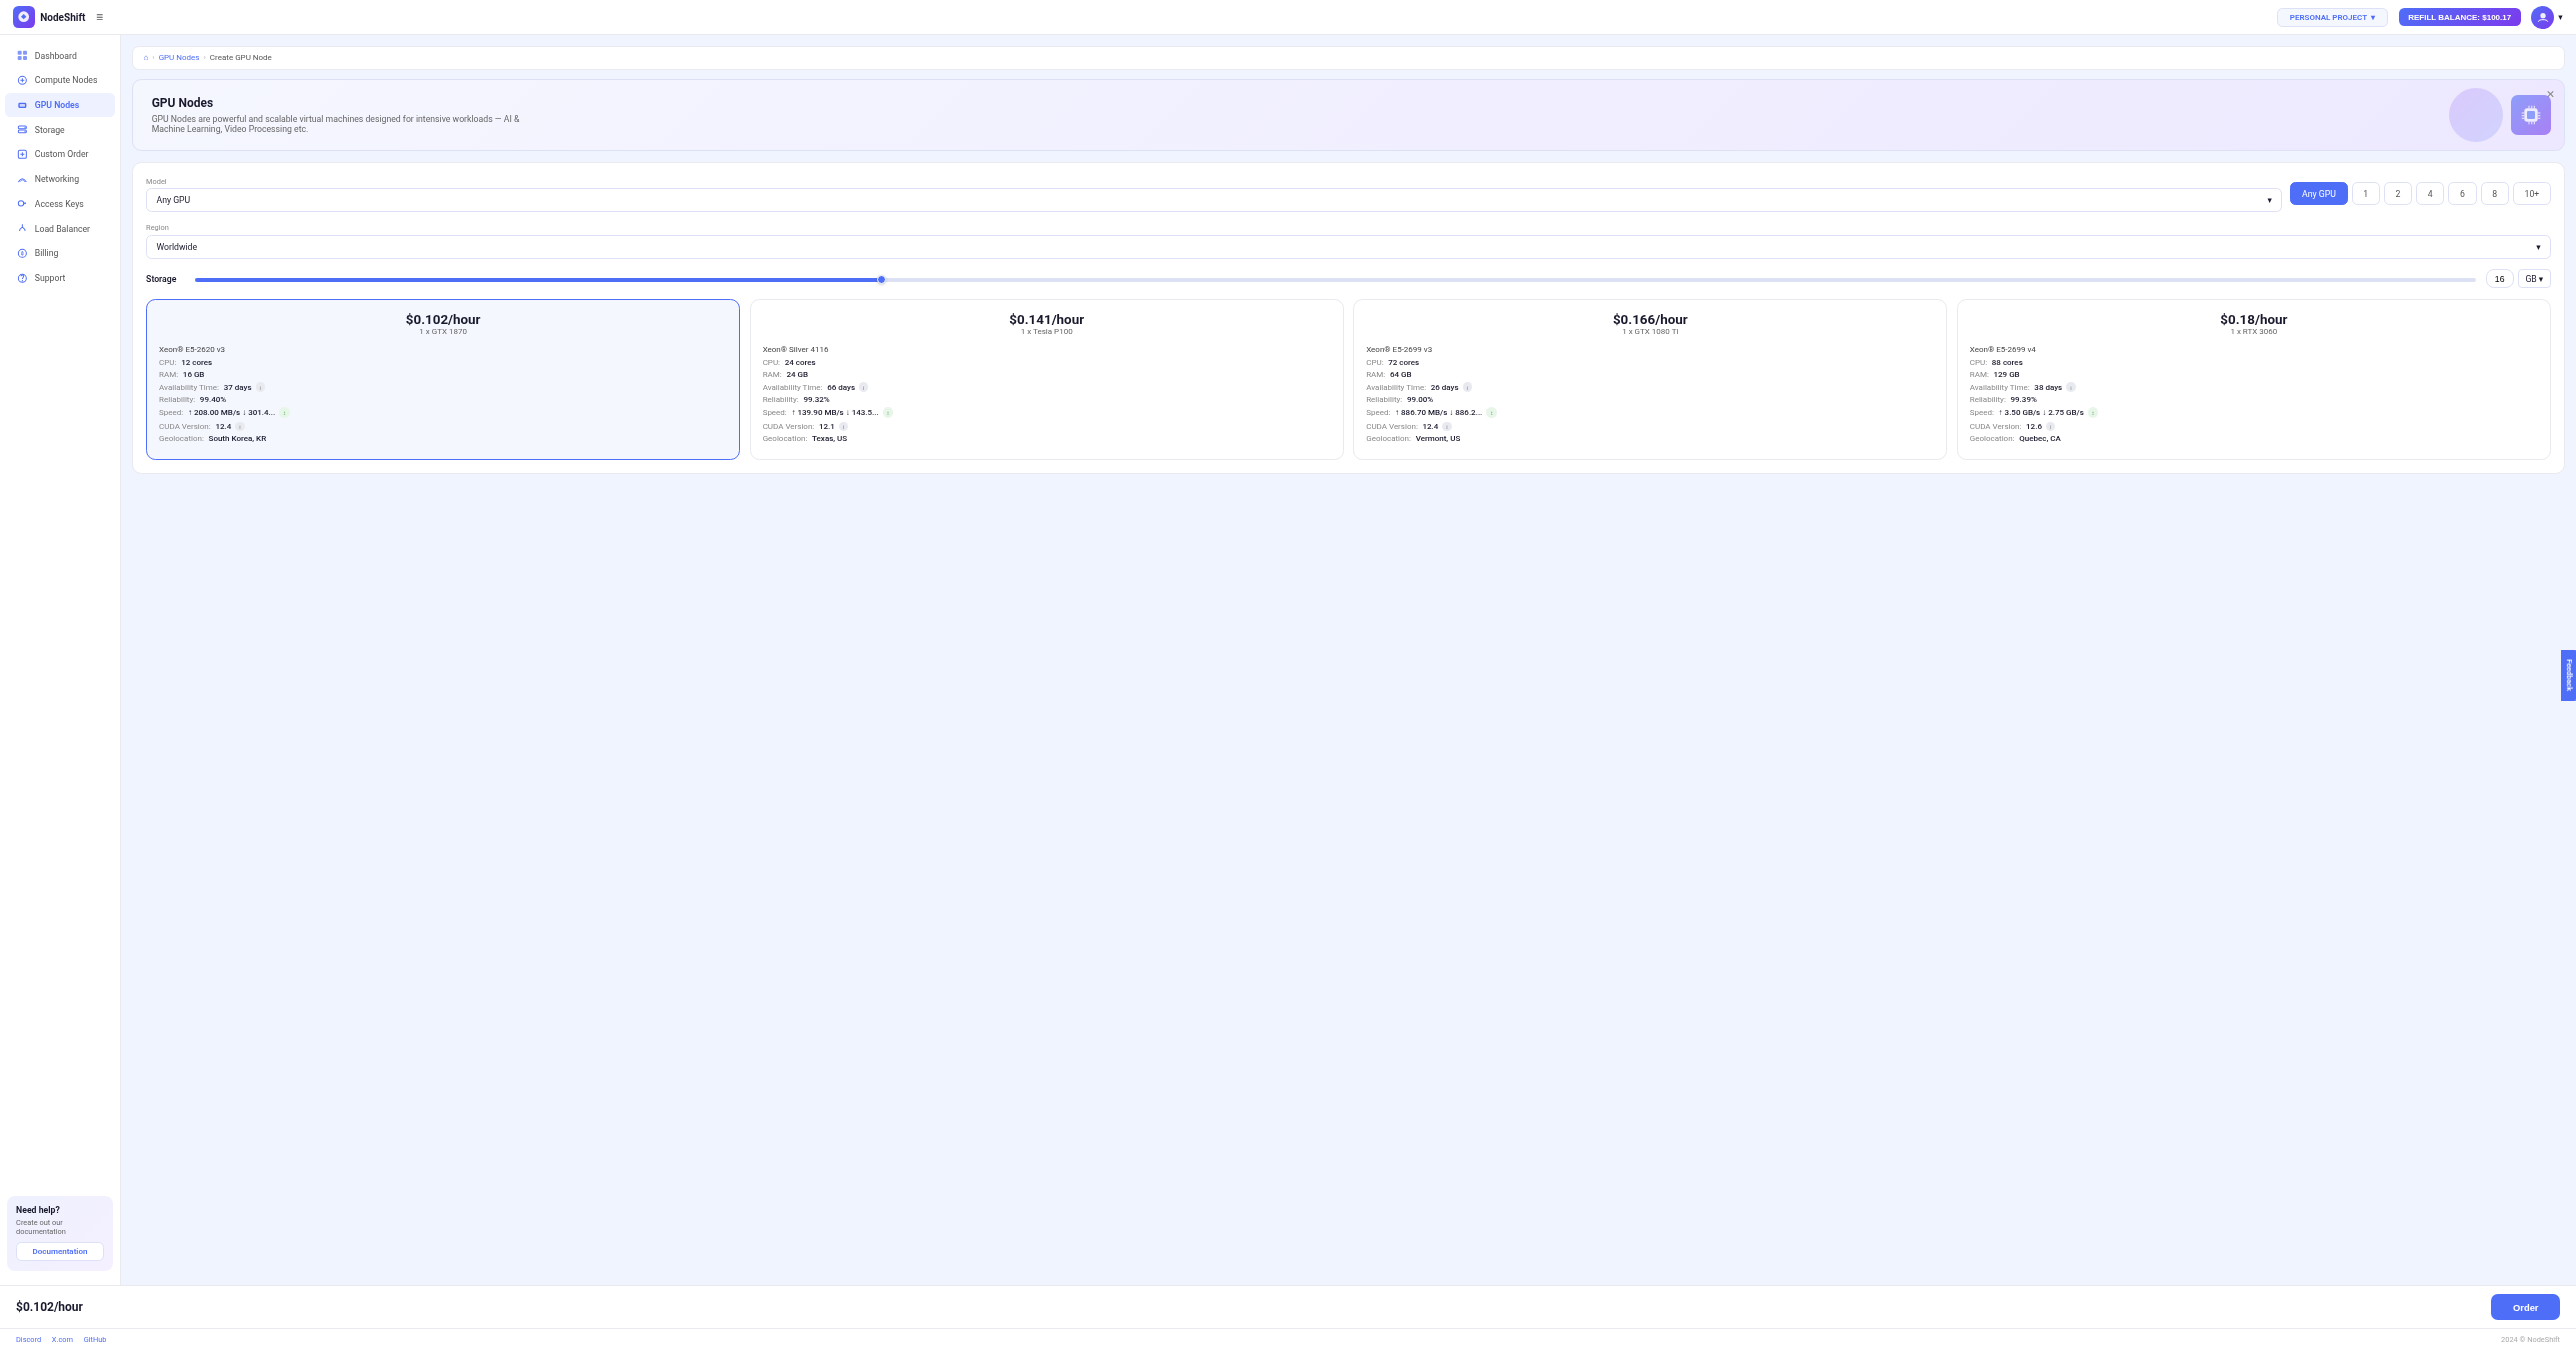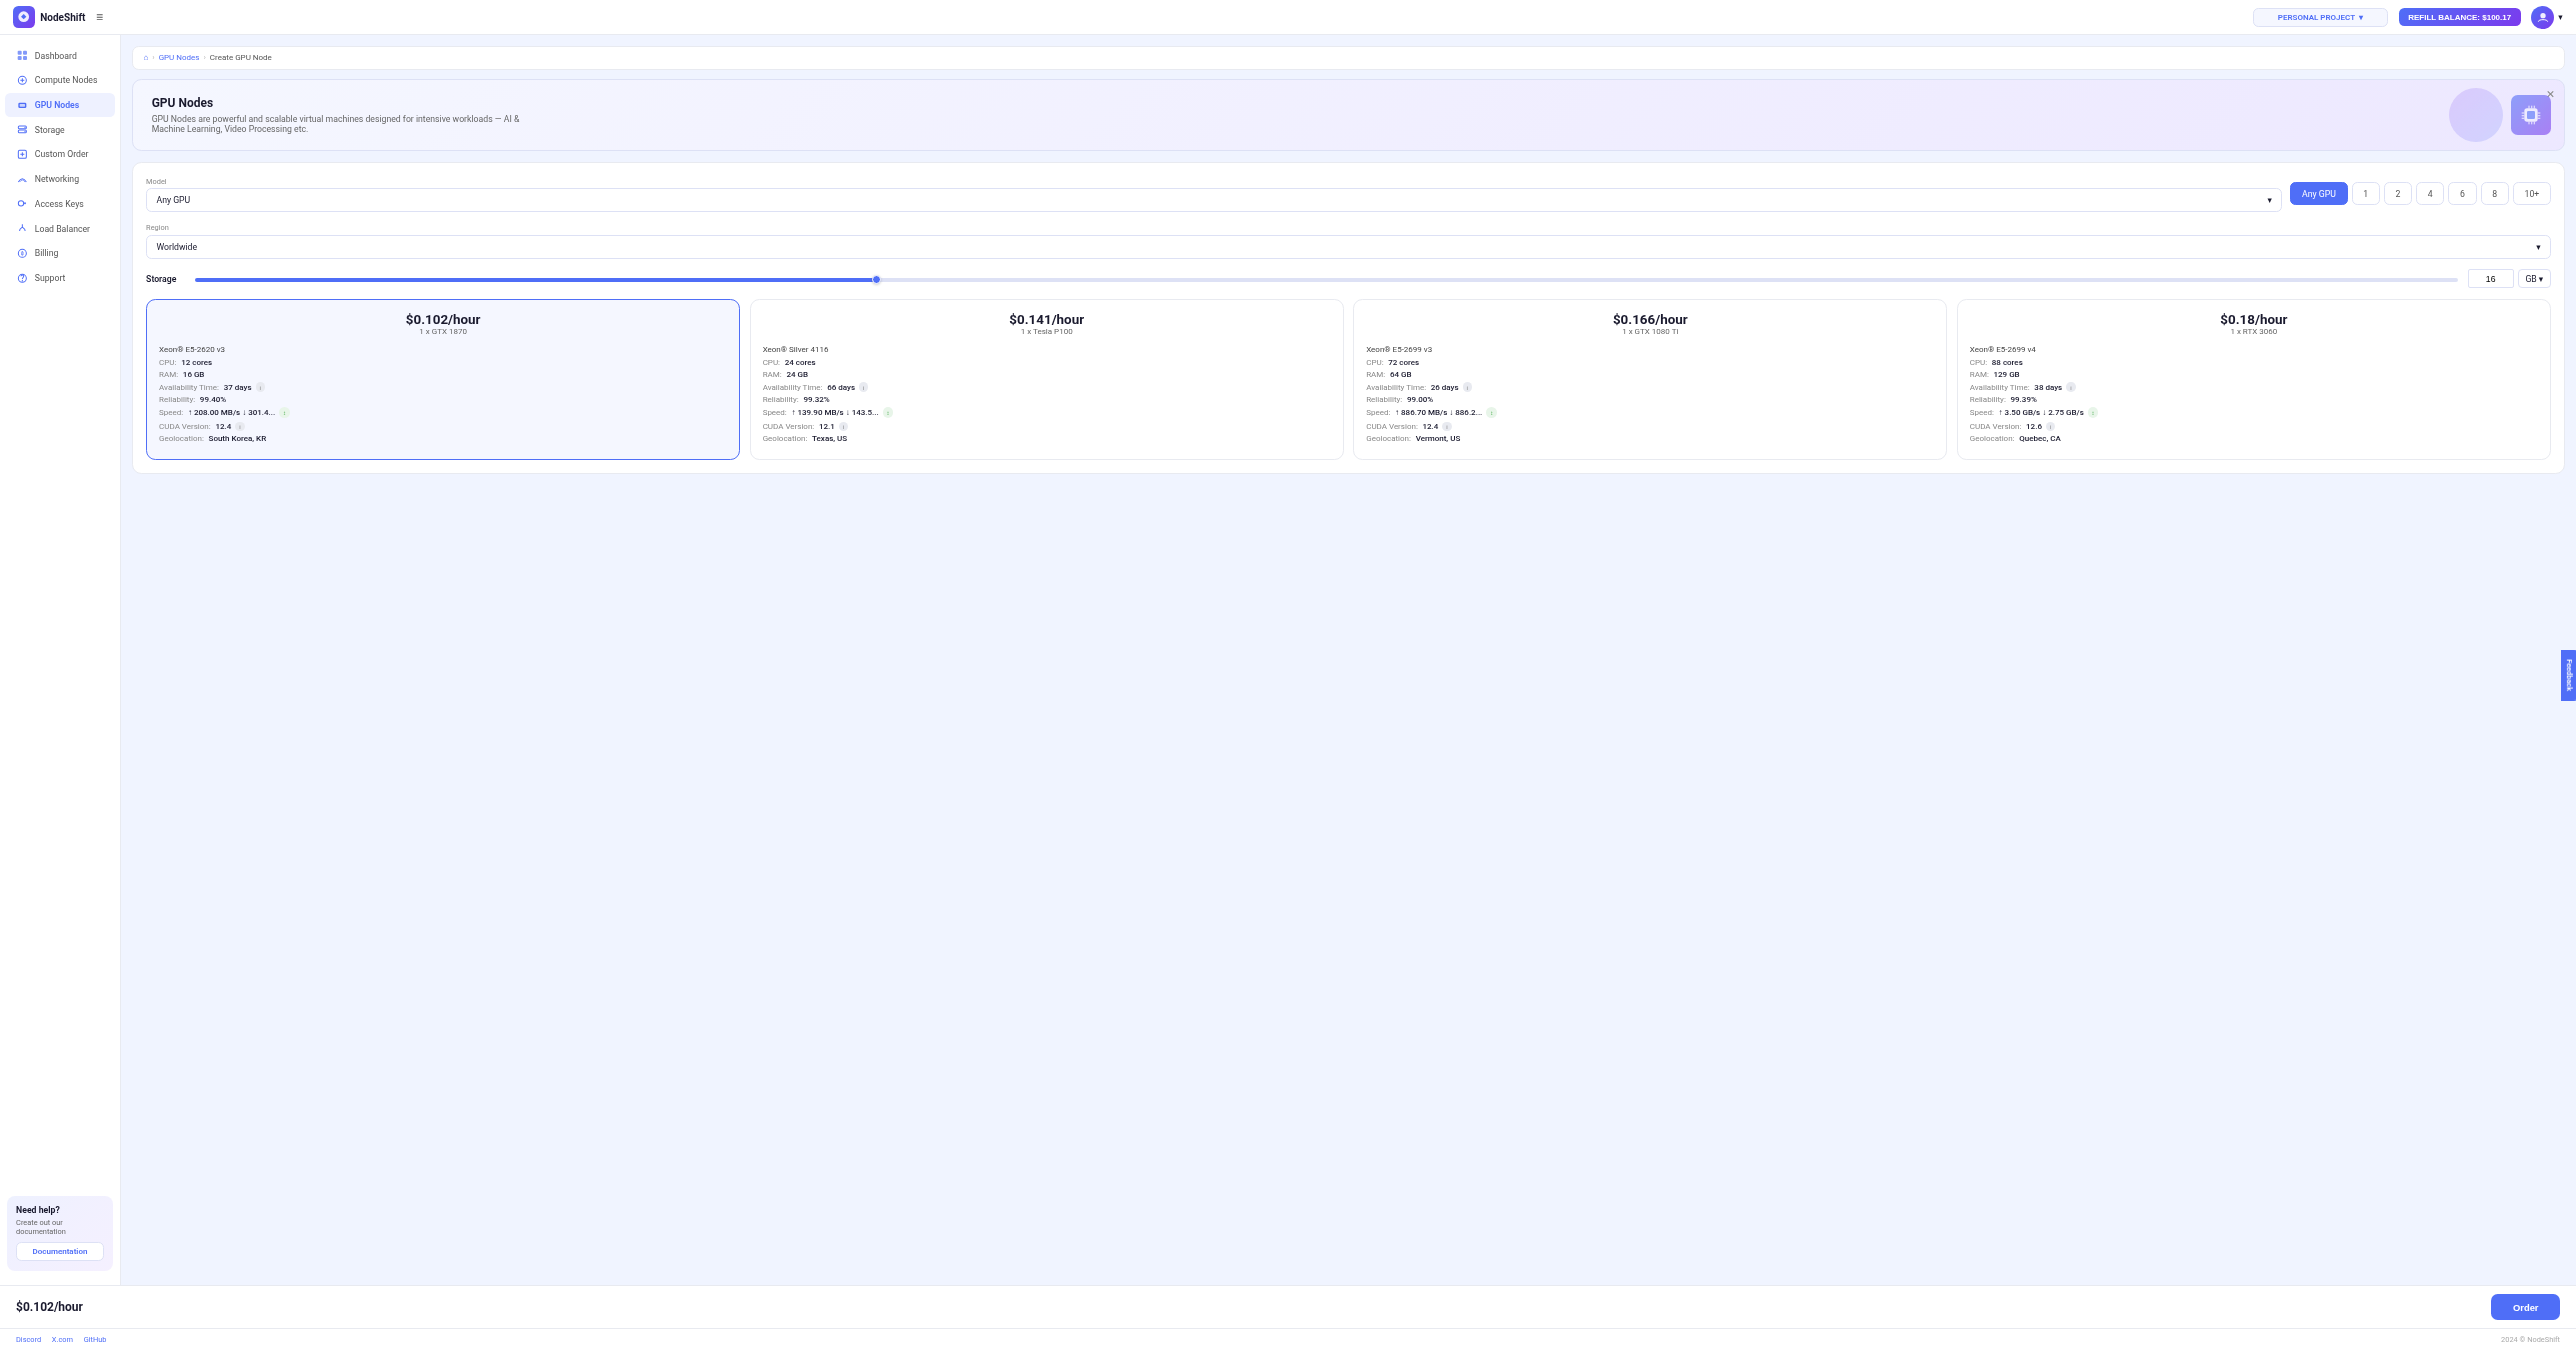--- a/index.html
+++ b/index.html
@@ -5,21 +5,21 @@
     * { box-sizing: border-box; margin: 0; padding: 0; }
     body { font-family: -apple-system, BlinkMacSystemFont, 'Segoe UI', Roboto, sans-serif; background: #f0f4ff; color: #1a1a2e; font-size: 8.7px; display: flex; flex-direction: column; height: 100vh; overflow: hidden; }
 
     
     .topbar { display: flex; align-items: center; justify-content: space-between; background: #fff; border-bottom: 0.7px solid #e8eaf0; padding: 0 13.4px; height: 35px; flex-shrink: 0; }
     .topbar-left { display: flex; align-items: center; gap: 10.7px; }
     .logo { display: flex; align-items: center; gap: 5.4px; font-weight: 700; font-size: 10px; color: #1a1a2e; }
     .logo-icon { width: 21.5px; height: 21.5px; background: linear-gradient(135deg, #4f6ef7, #7c3aed); border-radius: 5.4px; display: flex; align-items: center; justify-content: center; color: white; font-weight: 900; font-size: 9.4px; }
     .menu-icon { cursor: pointer; color: #555; font-size: 12px; }
     .topbar-right { display: flex; align-items: center; gap: 10.7px; }
-    .project-selector { display: flex; align-items: center; gap: 4px; background: #f5f7ff; border: 0.7px solid #dde1f5; border-radius: 5.4px; padding: 4px 24px; cursor: pointer; font-size: 8px; font-weight: 600; color: #4f6ef7; }
+    .project-selector { display: flex; align-items: center; gap: 4px; background: #f5f7ff; border: 0.7px solid #dde1f5; border-radius: 5.4px; padding: 4px 12px; cursor: pointer; font-size: 8px; font-weight: 600; color: #4f6ef7; }
     .refill-btn { background: linear-gradient(135deg, #4f6ef7, #7c3aed); color: white; border: none; border-radius: 5.4px; padding: 4.7px 9.4px; font-size: 8px; font-weight: 600; cursor: pointer; }
     .avatar { width: 23px; height: 23px; border-radius: 50%; background: linear-gradient(135deg, #4f6ef7, #7c3aed); display: flex; align-items: center; justify-content: center; color: white; font-size: 9.4px; cursor: pointer; }
 
     
     .layout { display: flex; flex: 1; overflow: hidden; }
 
     
     .sidebar { width: 121px; background: #fff; border-right: 0.7px solid #e8eaf0; display: flex; flex-direction: column; padding: 8px 0; flex-shrink: 0; overflow-y: auto; }
     .nav-item { display: flex; align-items: center; gap: 6.7px; padding: 6px 10.7px; cursor: pointer; border-radius: 5.4px; margin: 0.7px 5.4px; color: #555; font-size: 8.7px; transition: background 0.15s; }
     .nav-item.active { background: #eef1ff; color: #4f6ef7; font-weight: 600; }
@@ -64,21 +64,21 @@
     
     .region-row { margin-bottom: 10.7px; }
     .region-select { width: 100%; border: 0.7px solid #dde1f5; border-radius: 5.4px; padding: 6px 9.4px; font-size: 8.7px; color: #1a1a2e; background: #fff; display: flex; justify-content: space-between; align-items: center; cursor: pointer; }
 
     
     .storage-row { display: flex; align-items: center; gap: 9.4px; }
     .storage-label { font-size: 8.7px; font-weight: 600; color: #1a1a2e; width: 40px; flex-shrink: 0; }
     .storage-slider-wrap { flex: 1; position: relative; }
     .storage-slider { width: 100%; height: 4px; border-radius: 2px; background: linear-gradient(to right, #4f6ef7 30%, #dde1f5 30%); cursor: pointer; appearance: none; outline: none; }
     .storage-value-wrap { display: flex; align-items: center; gap: 4px; }
-    .storage-value { border: 0.7px solid #dde1f5; border-radius: 2px; padding: 3.4px 6.7px; font-size: 8.7px; width: 46px; text-align: center; }
+    .storage-value { border: 0.7px solid #dde1f5; border-radius: 8px; padding: 3.4px 6.7px; font-size: 8.7px; width: 28px; text-align: center; }
     .storage-unit { border: 0.7px solid #dde1f5; border-radius: 4px; padding: 3.4px 6.7px; font-size: 8.7px; background: #fff; cursor: pointer; }
 
     
     .gpu-cards { display: grid; grid-template-columns: repeat(4, 1fr); gap: 9.4px; margin-top: 10.7px; }
     .gpu-card { border: 0.7px solid #e8eaf0; border-radius: 9.4px; padding: 12px; background: #fff; cursor: pointer; transition: border-color 0.15s; }
     .gpu-card.selected { border-color: #4f6ef7; background: #f5f7ff; }
     .gpu-price { font-size: 13.4px; font-weight: 700; color: #1a1a2e; text-align: center; }
     .gpu-model { font-size: 8px; color: #666; text-align: center; margin-bottom: 9.4px; }
     .gpu-specs { font-size: 8px; color: #444; }
     .gpu-spec-row { margin-bottom: 3.4px; display: flex; align-items: center; gap: 2.7px; }

